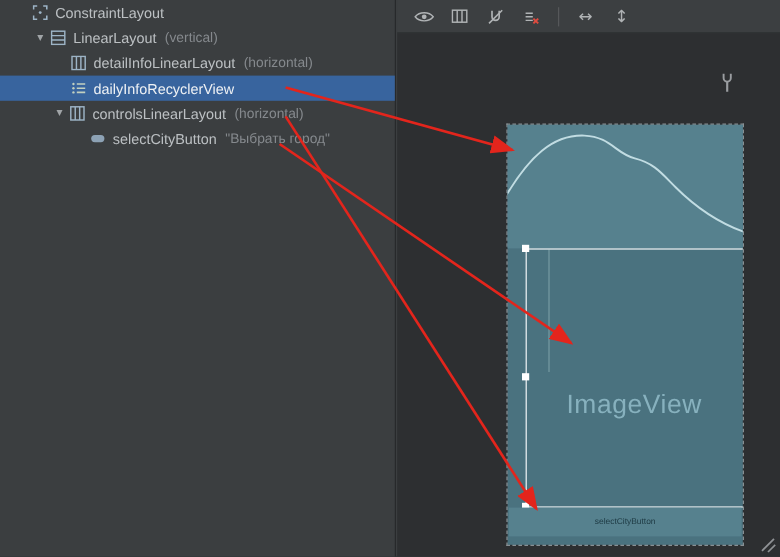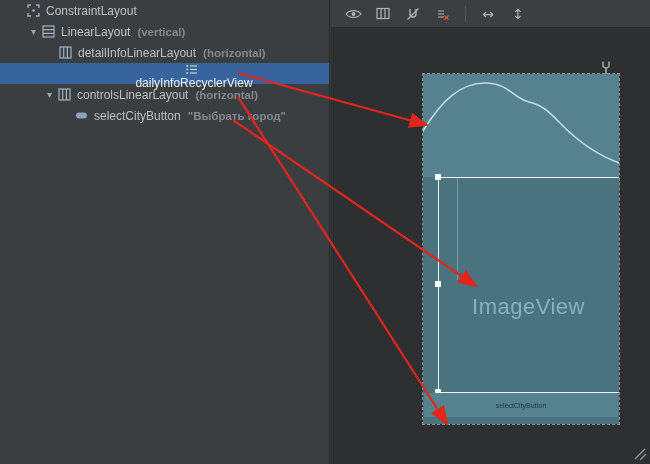--- a/index.html
+++ b/index.html
@@ -8,39 +8,39 @@
     font-family:"Liberation Sans","DejaVu Sans",sans-serif; font-size:12px;
     background:var(--panel-bg,#3b3e40);
   }
   
   .tree-panel {
     position:absolute; left:0; top:0; width:330px; height:100%;
     background:var(--panel-bg,#3b3e40); border-right:1px solid #27292b;
     padding-top:0; box-sizing:border-box;
   }
   .row { display:flex; align-items:center; height:21px; padding-left:var(--pl,8px); cursor:default; }
-  .row.selected { background:var(--selection-blue,#38649e);flex-direction:column; }
+  .row.selected { background:var(--selection-blue,#38649e); }
   .row.selected .tlabel { color:#eef1f4; }
   .chev { width:13px; margin-right:2px; color:#a0a4a7; font-size:10px; line-height:1; text-align:center; }
   .ticon { width:13px; height:13px; margin-right:6px; display:inline-flex; flex:none; }
   .tlabel { color:var(--tree-text,#bcc0c3); white-space:nowrap; }
-  .tannot { color:var(--annotation-gray,#85898d); margin-left:7px; font-size:11.5px; white-space:nowrap;font-weight:bold; }
+  .tannot { color:var(--annotation-gray,#85898d); margin-left:7px; font-size:11.5px; white-space:nowrap; }
   
   .right-panel { position:absolute; left:331px; top:0; right:0; height:100%; }
   .dtoolbar {
     height:28px; background:var(--toolbar-bg,#3c3f41); border-bottom:1px solid #292b2d;
     display:flex; align-items:center; padding-left:12px; gap:10px; box-sizing:border-box;
   }
   .tool { display:inline-flex; align-items:center; justify-content:center; width:20px; height:20px; }
   .tool.text { color:#b0b3b5; font-size:14px; font-family:"DejaVu Sans",sans-serif; }
   .sep { width:1px; height:16px; background:#56585a; margin:0 2px; }
   .surface { position:absolute; top:28px; left:0; right:0; bottom:0; background:var(--surface-bg,#2d2f31); }
   .wrench { position:absolute; left:268px; top:32px; }
   .canvas {
-    position:absolute; left:92px; top:46px; width:196px; height:350px;
+    position:absolute; left:92px; top:76px; width:196px; height:350px;
     background:var(--canvas-teal,#4a727f); outline:1px dashed rgba(225,240,245,.5);
   }
   .band { position:absolute; left:0; top:0; width:196px; height:103px; background:var(--canvas-teal-light,#56818e); }
   .band svg { position:absolute; inset:0; }
   .vguide { position:absolute; left:34px; top:104px; width:1px; height:102px; background:rgba(215,235,240,.32); }
   .selline { position:absolute; background:#f2f6f7; }
   .sel-top    { left:15px; top:103px; width:181px; height:1px; }
   .sel-left   { left:15px; top:103px; width:1px;  height:216px; }
   .sel-bottom { left:15px; top:318px; width:181px; height:1px; }
   .handle { position:absolute; width:6px; height:6px; background:#ffffff; }

